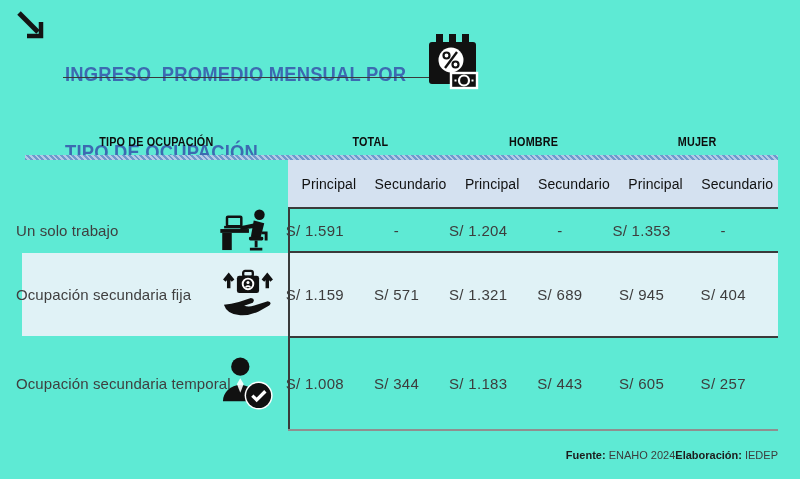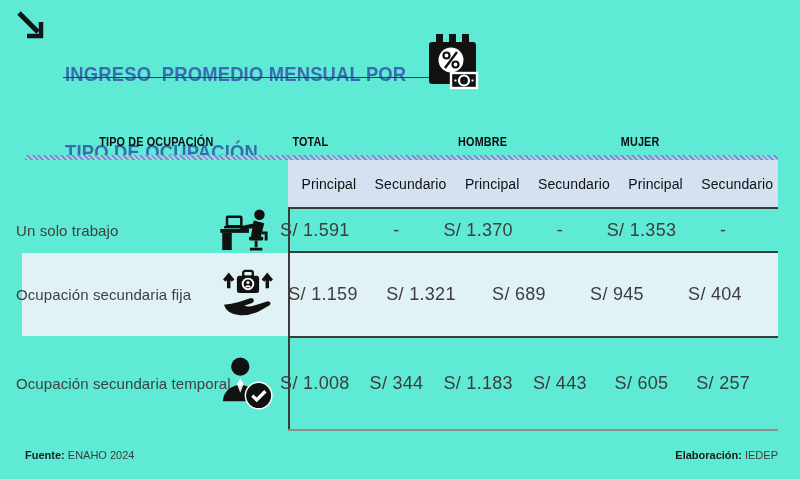--- a/index.html
+++ b/index.html
@@ -13,21 +13,21 @@
     position:absolute;left:65px;top:9px;width:420px;
     color:#3c6ab1;font-weight:700;font-size:20px;line-height:26px;
     white-space:pre-wrap;
   }
   .title .line{display:block;transform:scaleX(.92);transform-origin:left center;letter-spacing:.2px;}
   .title-underline{position:absolute;left:63px;top:77px;width:374px;height:1px;background:#3a3a3a;}
   .calendar-icon{position:absolute;left:428px;top:34px;}
   
   .col-headers{position:absolute;left:25px;top:130px;width:753px;height:22px;}
   .rowhead-cell{position:absolute;left:0;top:0;width:263px;height:22px;display:flex;align-items:center;justify-content:center;}
-  .group-cell{position:absolute;top:0;height:22px;display:flex;align-items:center;}
+  .group-cell{position:absolute;top:0;height:22px;display:flex;align-items:center;justify-content:center;}
   .group-total{left:263px;width:164px;}
   .group-hombre{left:427px;width:164px;}
   .group-mujer{left:591px;width:162px;}
   .cond{display:inline-block;transform:scaleX(.8);transform-origin:center;
         font-weight:700;font-size:13.5px;color:#0d0d0d;letter-spacing:.2px;white-space:nowrap;}
   
   .blue-rule{
     position:absolute;left:25px;top:155px;width:753px;height:5px;
     background-image:repeating-linear-gradient(45deg,#6e99cc 0 2px,#b3cae6 2px 4px);
   }
@@ -47,23 +47,23 @@
   .row{position:absolute;left:11px;width:753px;}
   .row.r1{top:209px;height:42px;}
   .row.r2{top:253px;height:83px;}
   .row.r3{top:338px;height:91px;}
   .row-label{position:absolute;left:5px;top:0;height:100%;display:flex;align-items:center;
     font-size:15px;color:#3f3f3f;letter-spacing:.1px;}
   .row-icon{position:absolute;left:206px;top:0;width:62px;height:100%;
     display:flex;align-items:center;justify-content:center;}
   .data-cells{position:absolute;left:263px;top:0;width:490px;height:100%;display:flex;}
   .data-cells .cell{flex:1;display:flex;align-items:center;justify-content:center;
-    font-size:18px;color:#3d3d3d;letter-spacing:.3px;white-space:nowrap;}
-  
-  .footer{position:absolute;left:25px;right:22px;top:449px;display:flex;justify-content:space-between;
+    font-size:15px;color:#3d3d3d;letter-spacing:.3px;white-space:nowrap;}
+  
+  .footer{position:absolute;left:25px;right:22px;top:449px;display:flex;justify-content:flex-end;
     font-size:11px;color:#1c1c1c;}
   .footer b{font-weight:700;}
   .footer span.val{font-weight:400;color:#3c3c3c;}
 </style>
 </head>
 <body>
 
 <div class="page">
 
   <svg class="arrow-icon" width="36" height="38" viewBox="0 0 36 38">
@@ -136,21 +136,21 @@
         <rect x="1" y="21" width="30" height="4" fill="#111"></rect>
         <rect x="3" y="25" width="10" height="18" fill="#111"></rect>
         <rect x="31" y="29" width="15" height="4" rx="1.5" fill="#111"></rect>
         <path d="M44 25 h5 v8" stroke="#111" stroke-width="3" fill="none"></path>
         <path d="M38.5 33 v7 M32 42 h13" stroke="#111" stroke-width="3" fill="none"></path>
       </svg>
     </div>
     <div class="data-cells">
       <div class="cell">S/ 1.591</div>
       <div class="cell">-</div>
-      <div class="cell">S/ 1.370</div>
+      <div class="cell">S/ 1.204</div>
       <div class="cell">-</div>
       <div class="cell">S/ 1.353</div>
       <div class="cell">-</div>
     </div>
   </div>
 
   <div class="row r2">
     <div class="row-label">Ocupación secundaria fija</div>
     <div class="row-icon">
       <svg width="54" height="54" viewBox="0 0 56 56">
@@ -159,20 +159,21 @@
         <rect x="23" y="3" width="10" height="6" rx="2" fill="none" stroke="#111" stroke-width="2.4"></rect>
         <rect x="16.5" y="8" width="23" height="18" rx="2.5" fill="#111"></rect>
         <circle cx="28" cy="16.5" r="5.5" fill="none" stroke="#fff" stroke-width="2"></circle>
         <circle cx="28" cy="15" r="1.6" fill="#fff"></circle>
         <path d="M25.5 20 q2.5 -2.5 5 0" stroke="#fff" stroke-width="1.6" fill="none"></path>
         <path d="M3 38 q3 10 17 11 q10 .6 19 -4 l11 -6 q3.5 -3.5 -1.5 -4.5 l-14 4.5 q-6 2 -10.5 .2 l9 -3.2 q3 -3.8 -2 -4.8 l-12.5 4 q-8 2.2 -15.5 2.8 z" fill="#111"></path>
       </svg>
     </div>
     <div class="data-cells">
       <div class="cell">S/ 1.159</div>
+      <div class="cell">S/ 571</div>
       <div class="cell">S/ 1.321</div>
       <div class="cell">S/ 689</div>
       <div class="cell">S/ 945</div>
       <div class="cell">S/ 404</div>
     </div>
   </div>
 
   <div class="row r3">
     <div class="row-label">Ocupación secundaria temporal</div>
     <div class="row-icon">

